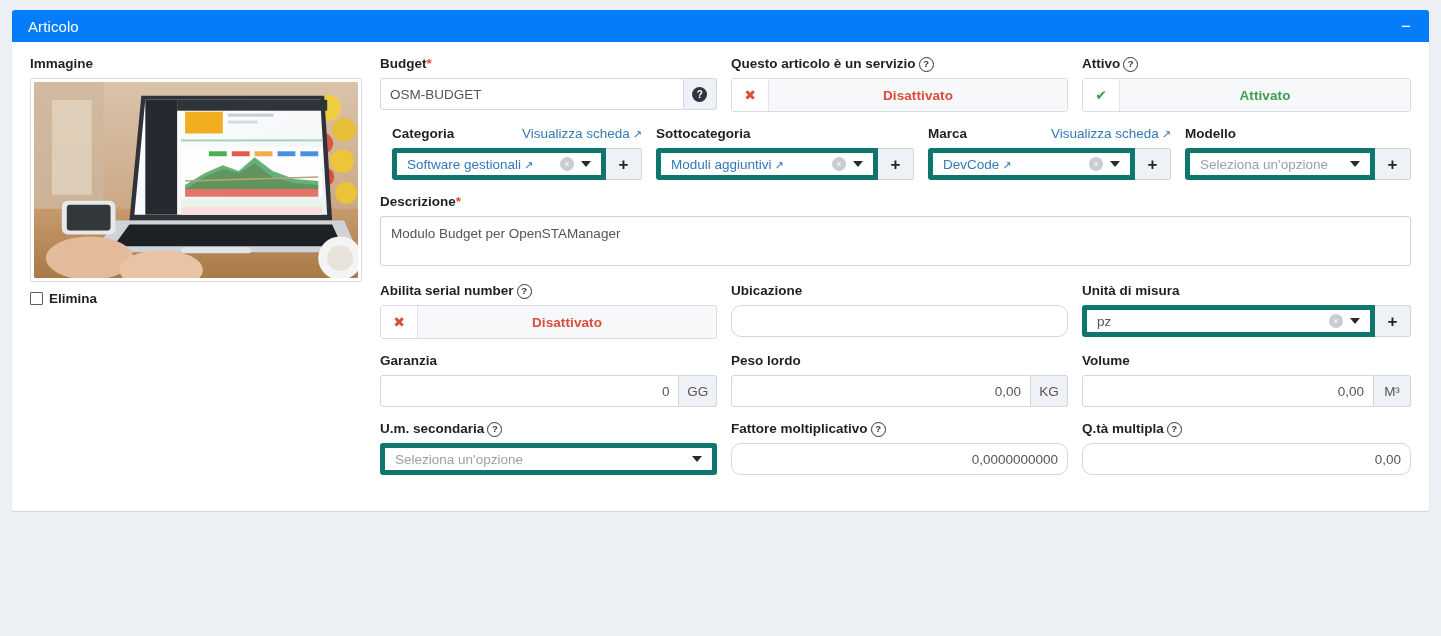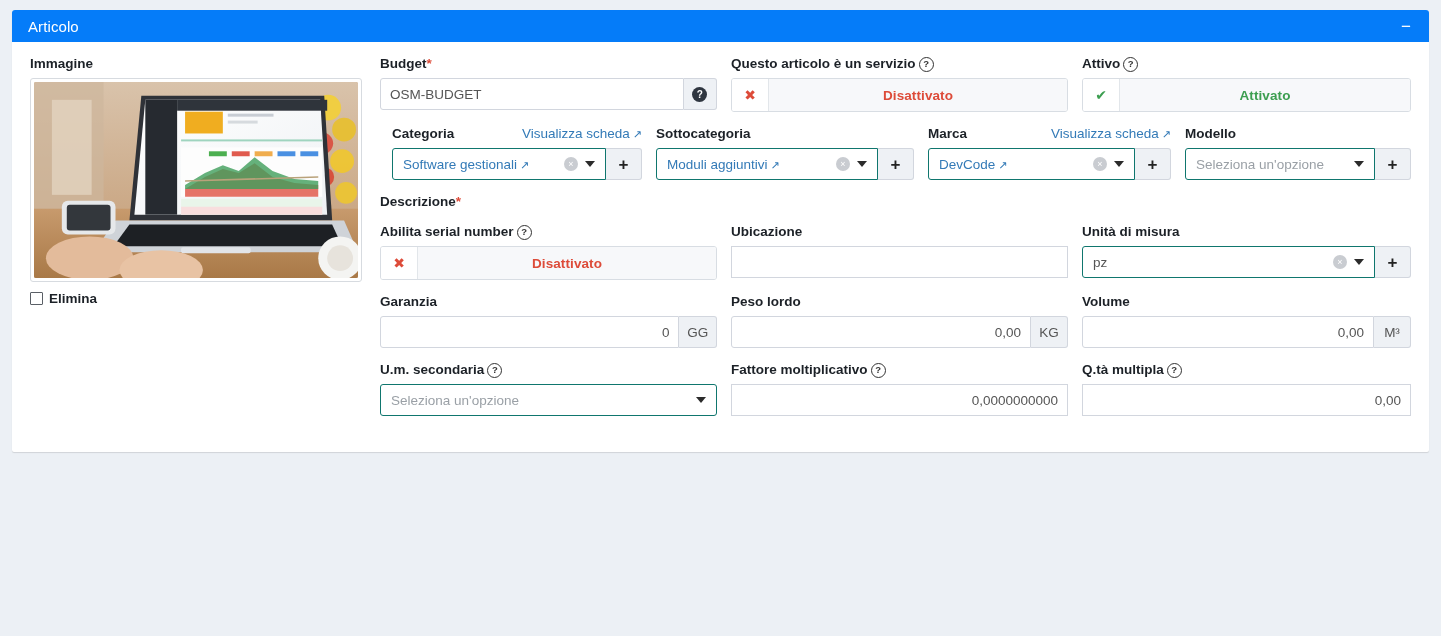--- a/index.html
+++ b/index.html
@@ -41,21 +41,21 @@
     border-radius:50%;font-size:9.5px;line-height:12px;text-align:center;
     font-weight:bold;vertical-align:1px;margin-left:3px;color:#333;
   }
   .lnk{
     color:#337ab7;font-weight:normal;font-size:13.5px;cursor:pointer;
     text-decoration:none;
   }
   .ext{display:inline-block;margin-left:3px;font-size:11px;}
   .inp{
     width:100%;height:32px;box-sizing:border-box;
-    border:1px solid #d2d6de;border-radius:0;background:#fff;
+    border:1px solid #d2d6de;border-radius:10px;background:#fff;
     padding:0 9px;font-size:13.5px;color:#555;
     font-family:inherit;outline:none;
   }
   .inp::placeholder{color:#9aa0a6;}
   .inp.num{text-align:right;}
   .grp{display:flex;}
   .grp .inp{border-radius:3px 0 0 3px;}
   .addon{
     min-width:37px;height:32px;box-sizing:border-box;
     border:1px solid #d2d6de;border-left:0;border-radius:0 3px 3px 0;
@@ -76,21 +76,21 @@
   .plusbtn{
     width:36px;height:32px;box-sizing:border-box;
     border:1px solid #d2d6de;border-left:0;border-radius:0 3px 3px 0;
     background:#eef1f5;display:flex;align-items:center;justify-content:center;
     cursor:pointer;font-size:17px;line-height:1;color:#222;font-weight:bold;
   }
 
   
   .sel{
     flex:1;height:32px;box-sizing:border-box;
-    border:1px solid #0f766e;border-radius:3px 0 0 3px;background:#fff;
+    border:5px solid #0f766e;border-radius:3px 0 0 3px;background:#fff;
     display:flex;align-items:center;padding:0 4px 0 10px;cursor:pointer;
     position:relative;overflow:hidden;
   }
   .sel.solo{border-radius:3px;}
   .sel-text{flex:1;font-size:13.5px;color:#337ab7;white-space:nowrap;overflow:hidden;}
   .sel-text.ph{color:#9aa0a6;}
   .sel-clear{
     width:14px;height:14px;border-radius:50%;background:#c9ccd1;color:#fff;
     font-size:9px;line-height:14px;text-align:center;margin-right:7px;
     cursor:pointer;font-family:"Liberation Sans",sans-serif;flex:0 0 auto;
@@ -310,20 +310,21 @@
                 <span class="sel-text ph">Seleziona un'opzione</span>
                 <span class="caret"></span>
               </div>
               <div class="plusbtn">+</div>
             </div>
           </div>
         </div>
 
         <div class="fg">
           <span class="lbl"><span>Descrizione</span><span class="req">*</span></span>
+          <textarea class="ta" rows="2" style="height: 50px;">Modulo Budget per OpenSTAManager</textarea>
         </div>
 
         <div class="row" style="gap:14px;">
           <div class="fg" style="width:337px;flex:0 0 337px;">
             <span class="lbl"><span>Abilita serial number</span><span class="qmark">?</span></span>
             <div class="toggle off">
               <div class="ic">✖</div>
               <div class="tx">Disattivato</div>
             </div>
           </div>

